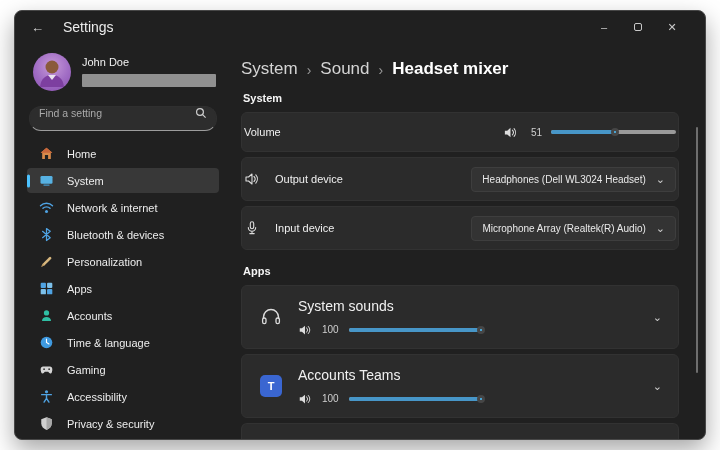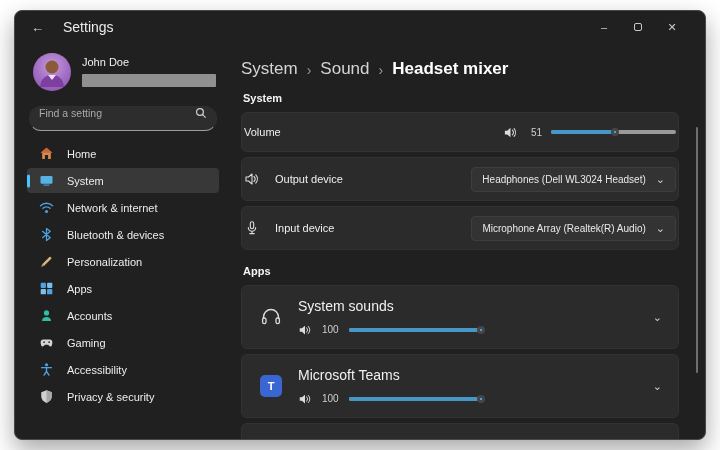--- a/index.html
+++ b/index.html
@@ -190,20 +190,29 @@
               <svg viewBox="0 0 16 16">
                 <circle cx="8" cy="5.2" r="2.8" fill="#2fbfa4"></circle>
                 <path d="M3.2 13.8 a4.8 4.3 0 0 1 9.6 0 Z" fill="#2fbfa4"></path>
               </svg>
             </span>
             <span>Accounts</span>
           </div>
           <div class="nav-item">
             <span class="nav-icon">
               <svg viewBox="0 0 16 16">
+                <circle cx="8" cy="8" r="6.2" fill="#3f9ae0"></circle>
+                <path d="M8 4.4 V8 L10.6 9.6" fill="none" stroke="#ffffff" stroke-width="1.2" stroke-linecap="round"></path>
+              </svg>
+            </span>
+            <span>Time &amp; language</span>
+          </div>
+          <div class="nav-item">
+            <span class="nav-icon">
+              <svg viewBox="0 0 16 16">
                 <path d="M4.5 4.8 H11.5 C13.4 4.8 14.6 6.6 14.2 8.8 L13.6 11.2 C13.3 12.4 11.8 12.7 11 11.8 L9.8 10.4 H6.2 L5 11.8 C4.2 12.7 2.7 12.4 2.4 11.2 L1.8 8.8 C1.4 6.6 2.6 4.8 4.5 4.8 Z" fill="#d4d4d4"></path>
                 <circle cx="5.4" cy="7.6" r="0.9" fill="#2a2a2a"></circle>
                 <circle cx="10.8" cy="7.6" r="0.9" fill="#2a2a2a"></circle>
               </svg>
             </span>
             <span>Gaming</span>
           </div>
           <div class="nav-item">
             <span class="nav-icon">
               <svg viewBox="0 0 16 16">
@@ -308,21 +317,21 @@
                 </div>
               </div>
             </div>
             <span class="chevron app-chevron">⌄</span>
           </div>
           <div class="card app-card">
             <div class="app-left-icon">
               <div class="teams-logo">T</div>
             </div>
             <div class="app-main">
-              <div class="app-name">Microsoft Teams</div>
+              <div class="app-name">Accounts Teams</div>
               <div class="app-volume-row">
                 <span class="glyph-icon">
                   <svg width="14" height="14" viewBox="0 0 16 16">
                     <path d="M2 6 H4.5 L8 3 V13 L4.5 10 H2 Z" fill="#dcdcdc"></path>
                     <path d="M10 5.5 A3.6 3.6 0 0 1 10 10.5 M11.8 3.9 A6.2 6.2 0 0 1 11.8 12.1" fill="none" stroke="#dcdcdc" stroke-width="1.1" stroke-linecap="round"></path>
                   </svg>
                 </span>
                 <span class="vol-num">100</span>
                 <div class="slider" style="--val: 100%;">
                   <div class="slider-fill"></div>

